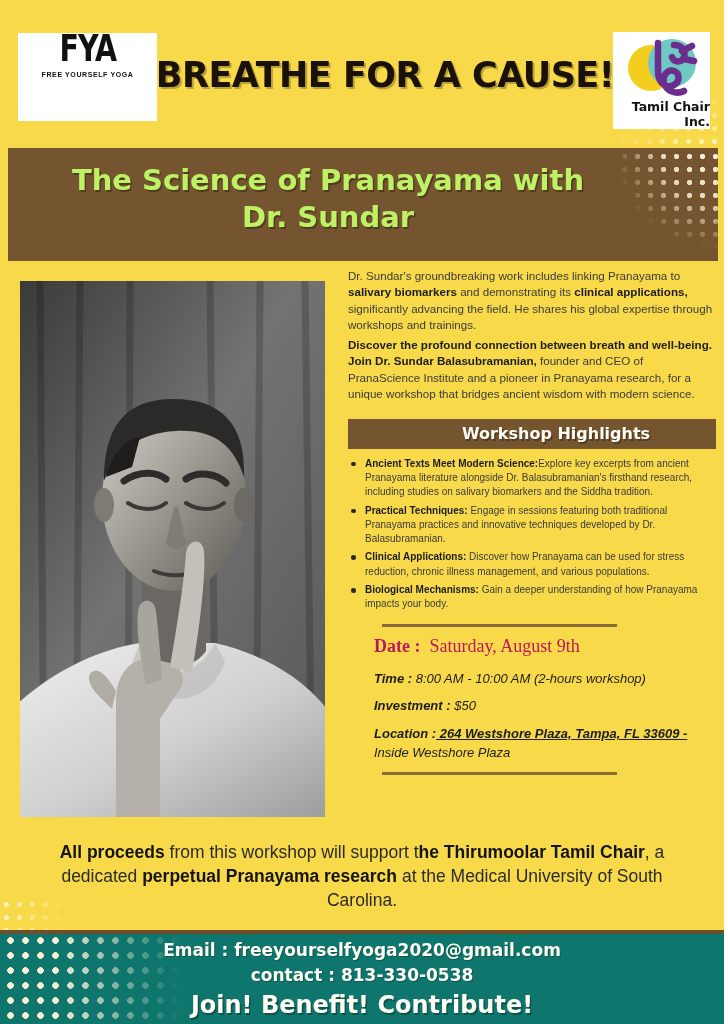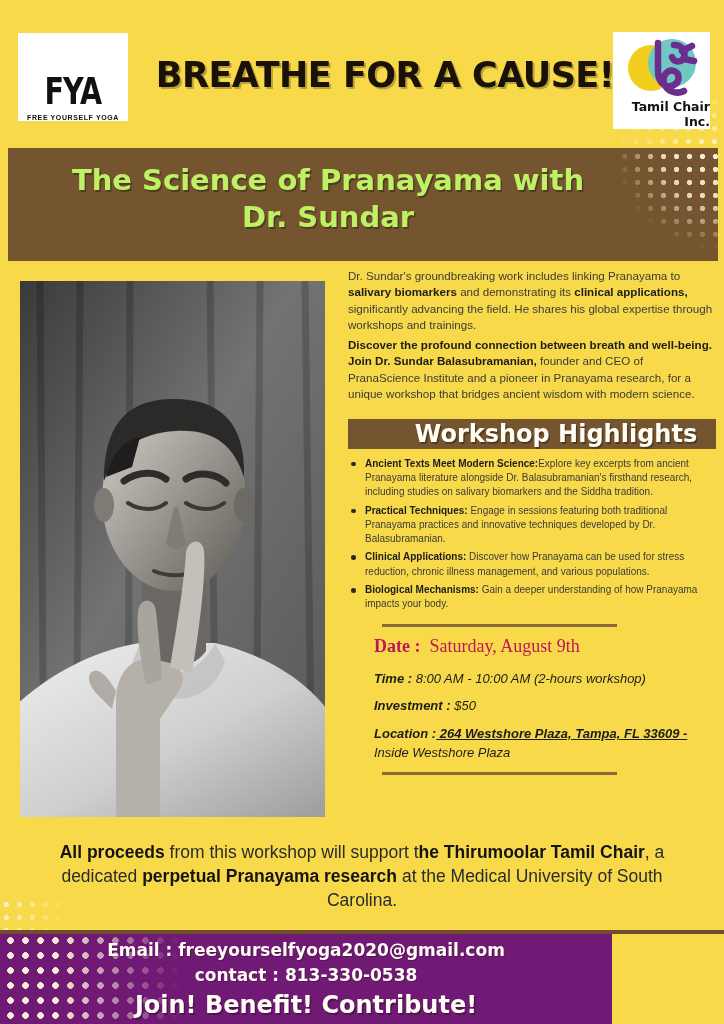--- a/index.html
+++ b/index.html
@@ -8,23 +8,23 @@
     font-family: "Liberation Sans", sans-serif;
     background:#F7D94A;
     position:relative;
     overflow:hidden;
   }
   .poster { position:relative; width:724px; height:1024px; background:#F7D94A; }
 
   
   .header { position:absolute; left:0; top:0; width:724px; height:148px; }
   .fya-logo {
-    position:absolute; left:18px; top:33px; width:110px; height:88px;
+    position:absolute; left:18px; top:33px; width:139px; height:88px;
     background:#fff; display:flex; flex-direction:column;
-    align-items:center; justify-content:flex-end; gap:3px;
+    align-items:center; justify-content:flex-start; gap:3px;
   }
   .fya-mark {
     font-family:"DejaVu Sans", sans-serif;
     font-weight:bold; font-size:30px; letter-spacing:-1px; color:#111;
     transform:scaleY(1.25) scaleX(0.95);
     line-height:1;
   }
   .fya-sub {
     font-family:"Liberation Sans", sans-serif;
     font-size:7px; font-weight:bold; letter-spacing:.6px;
@@ -95,21 +95,21 @@
   .intro b { color:#1d1d1d; font-weight:bold; }
   .intro p { margin-bottom:0; }
   .intro p + p { margin-top:3px; }
 
   .wh-band {
     margin-top:16px; height:30px; background:#75552F;
     display:flex; align-items:center; justify-content:center;
   }
   .wh-band h2 {
     font-family:"DejaVu Sans", sans-serif;
-    font-weight:bold; font-size:24px; color:#FFFDF4;
+    font-weight:bold; font-size:16px; color:#FFFDF4;
     text-shadow:1.5px 1.5px 0 rgba(0,0,0,.3);
     margin-left:48px;
   }
 
   ul.highlights { list-style:none; margin-top:8px; }
   ul.highlights li {
     position:relative; padding-left:17px; margin-bottom:4px;
     font-family:"Liberation Sans", sans-serif;
     font-size:10px; line-height:1.43; color:#3b3b3b;
   }
@@ -140,22 +140,22 @@
   .proceeds {
     position:absolute; left:40px; top:840px; width:644px;
     text-align:center;
     font-family:"Liberation Sans", sans-serif;
     font-size:17.5px; line-height:1.38; color:#2b2b2b;
   }
   .proceeds b { font-weight:bold; color:#141414; }
 
   
   .footer {
-    position:absolute; left:0; top:930px; width:612px; height:94px;
-    background:#701a75; overflow:hidden;
+    position:absolute; left:0; top:930px; width:724px; height:94px;
+    background:#0f766e; overflow:hidden;
   }
   .footer .halftone {
     position:absolute; left:0; top:0; width:180px; height:94px;
     background-image:radial-gradient(circle, #FAF0D6 3.1px, transparent 3.4px);
     background-size:15px 15px; background-position:3px 3px;
     -webkit-mask-image:linear-gradient(to right, #000 0%, #000 30%, rgba(0,0,0,.55) 62%, rgba(0,0,0,0) 100%);
     mask-image:linear-gradient(to right, #000 0%, #000 30%, rgba(0,0,0,.55) 62%, rgba(0,0,0,0) 100%);
   }
   .footer .fcontent { position:relative; z-index:2; text-align:center; padding-top:8px; }
   .femail, .fcontact {

